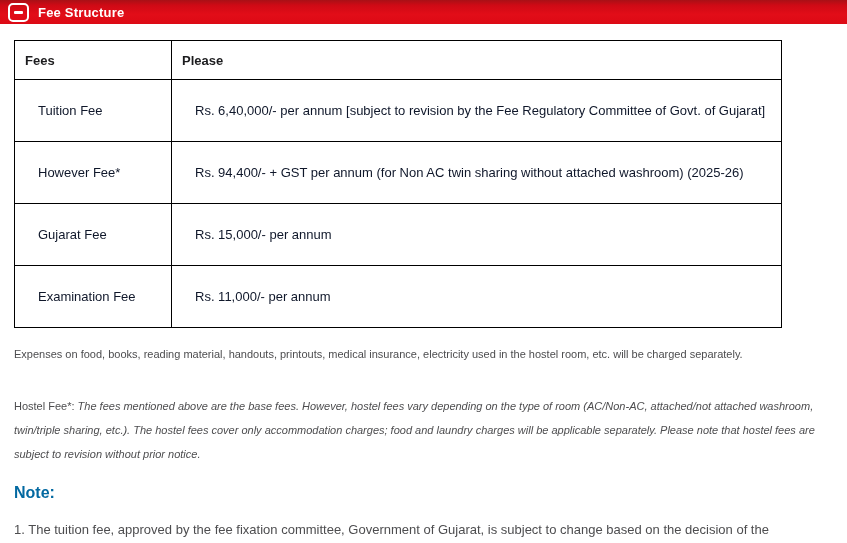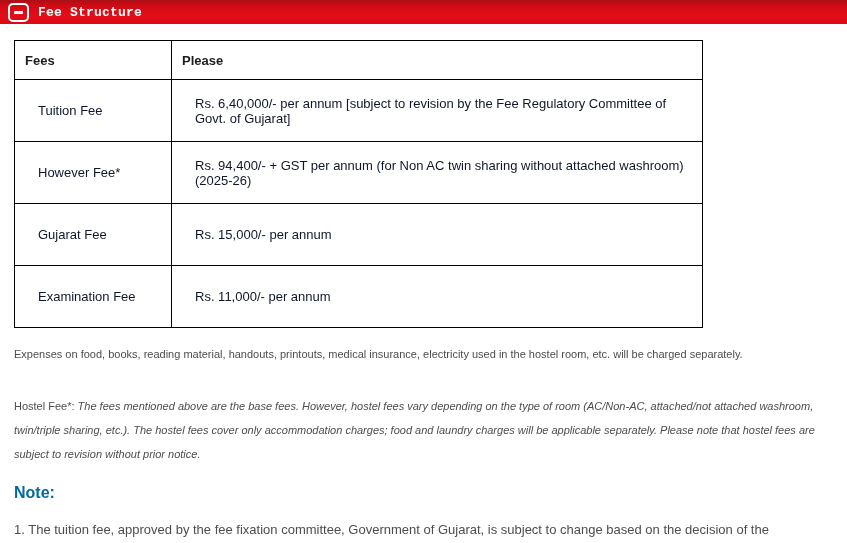--- a/index.html
+++ b/index.html
@@ -17,21 +17,20 @@
 
   
   .accordion-bar {
     height: 24px;
     width: 100%;
     background: linear-gradient(180deg, #a91016 0%, #cf0a15 22%, #e20d18 60%, #dc0a15 100%);
     display: flex;
     align-items: center;
     padding-left: 8px;
     cursor: pointer;
-    font-family: Liberation Mono, monospace;
   }
   .toggle-btn {
     width: 21px;
     height: 19px;
     border: 2px solid #ffffff;
     border-radius: 5px;
     background: transparent;
     display: flex;
     align-items: center;
     justify-content: center;
@@ -53,21 +52,21 @@
     font-weight: bold;
     margin-left: 9px;
     letter-spacing: 0.2px;
     margin-top: 1px;
   }
 
   
   table.fee-table {
     border-collapse: collapse;
     table-layout: fixed;
-    width: 689px;
+    width: 768px;
     margin: 16px 14px 0 14px;
   }
   .fee-table col.c1 { width: 157px; }
   .fee-table th, .fee-table td {
     border: 1px solid #000000;
     text-align: left;
     vertical-align: middle;
     font-size: 13px;
   }
   .fee-table th {

